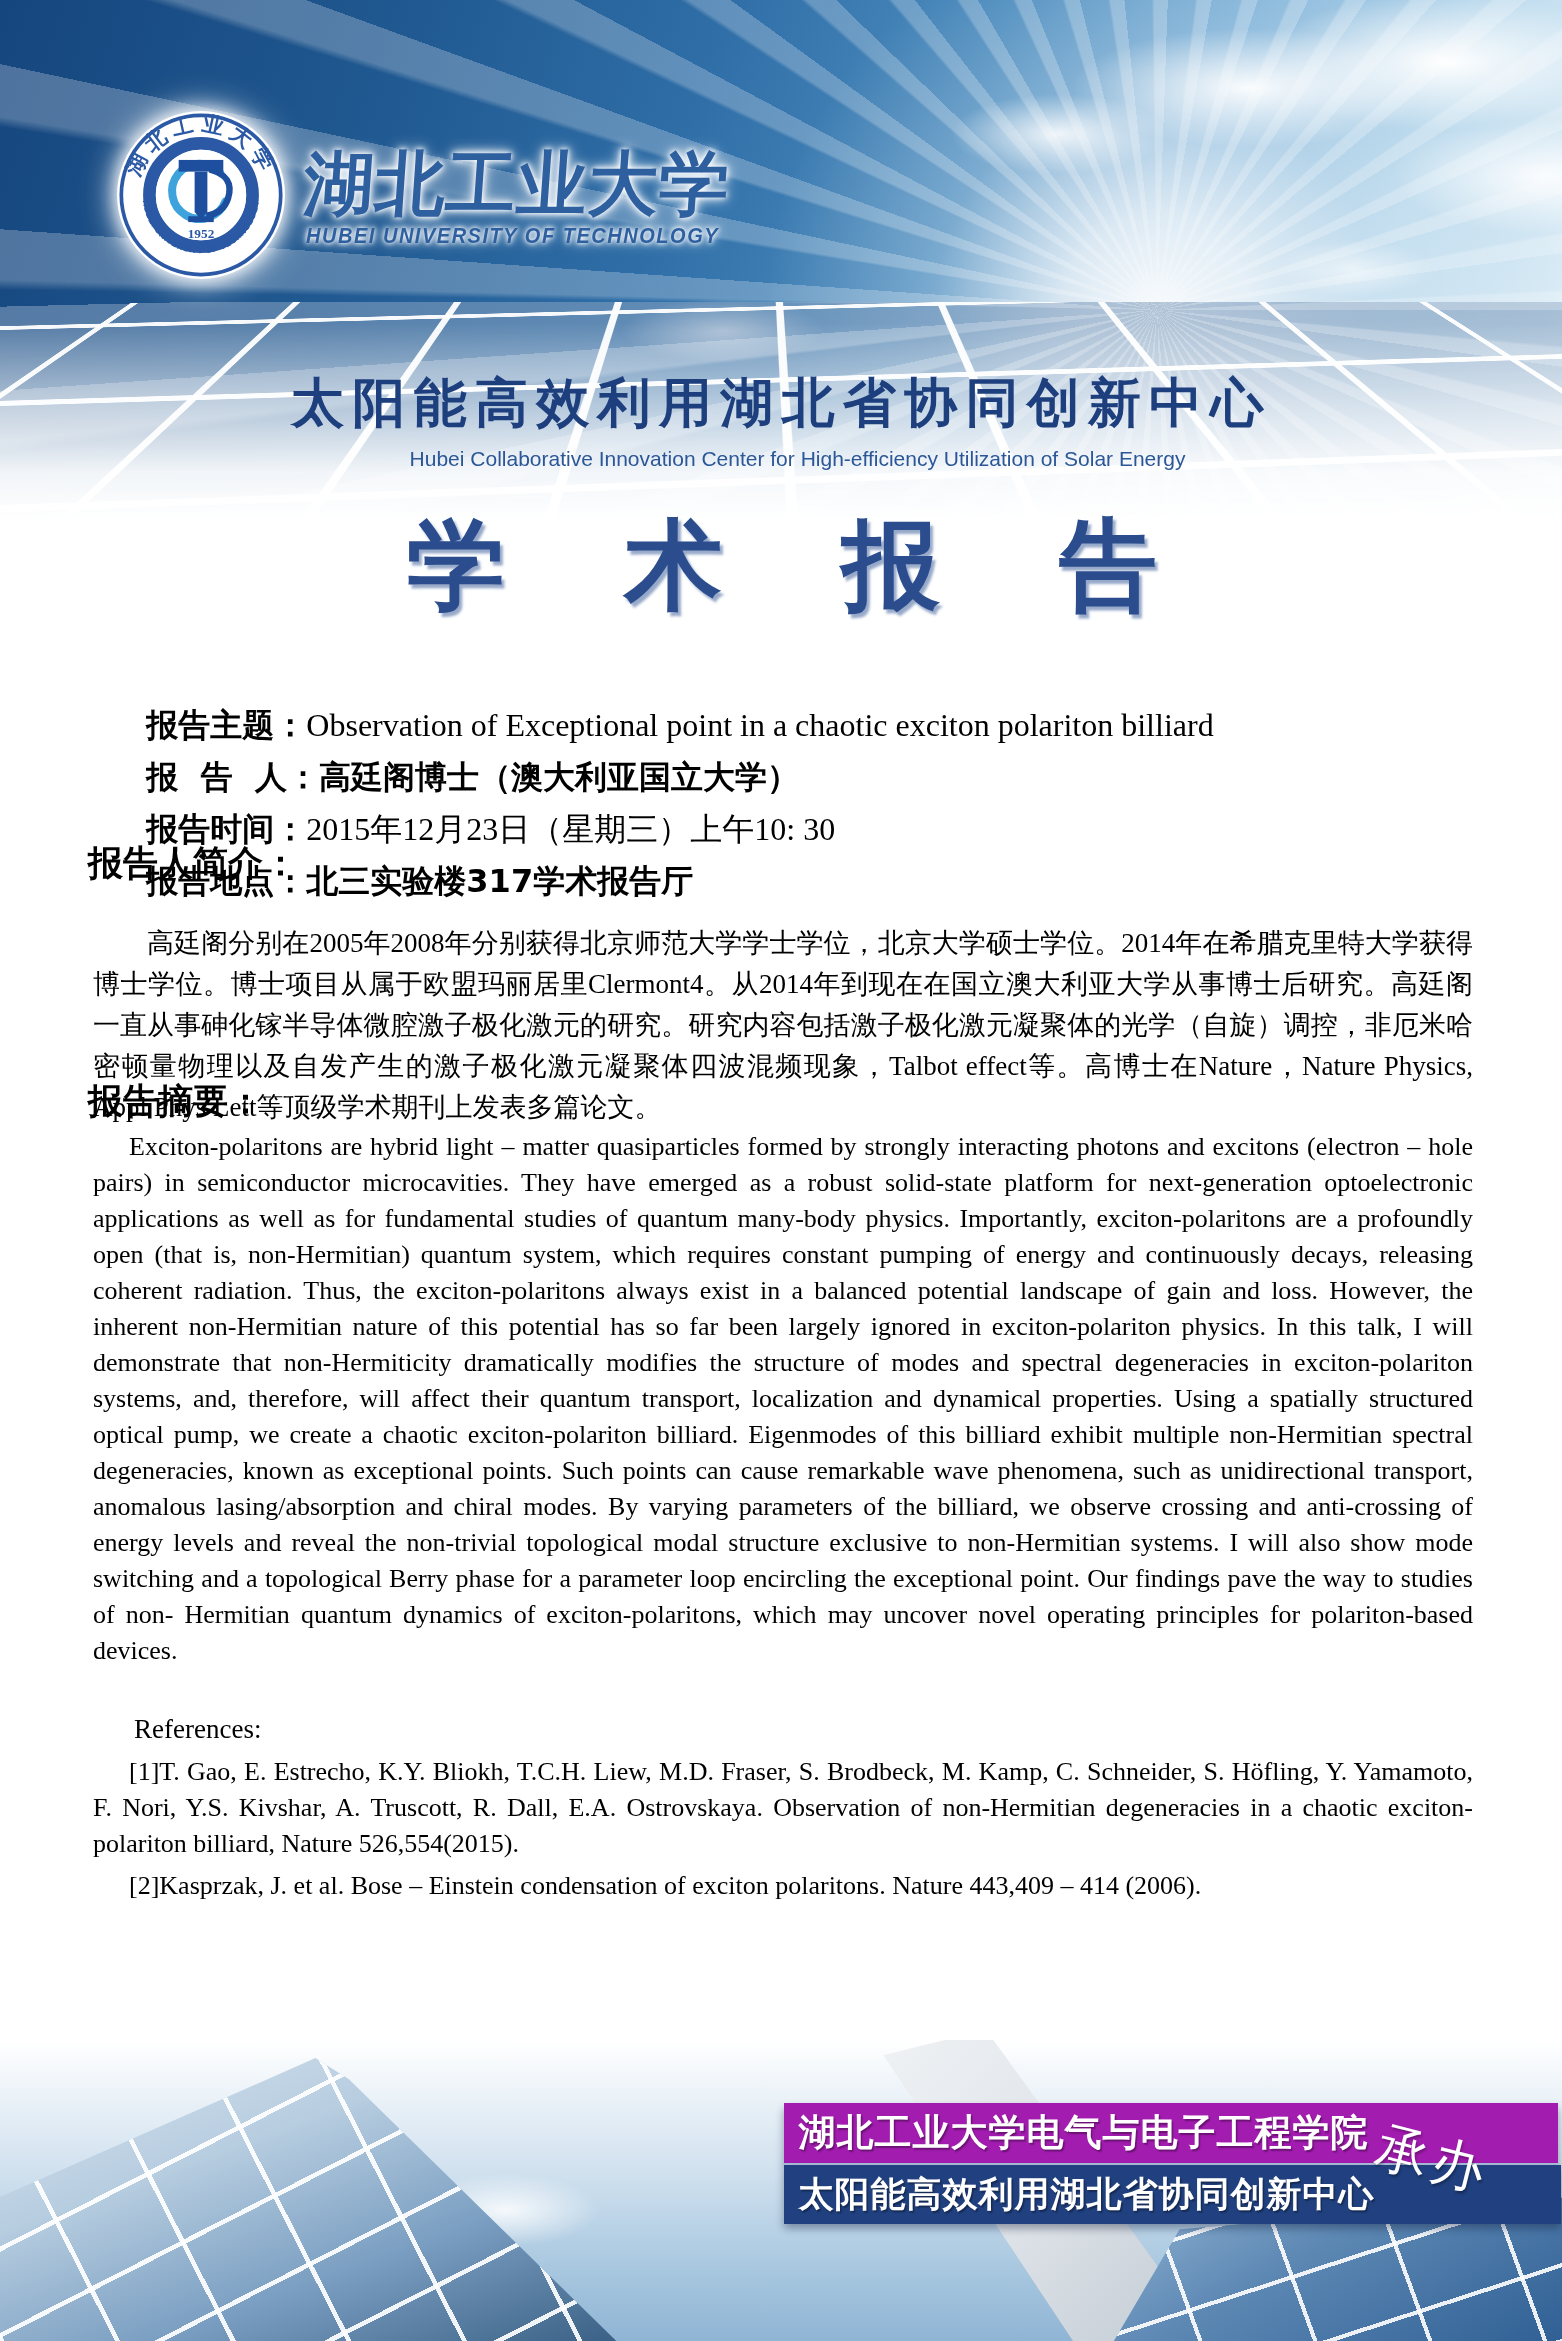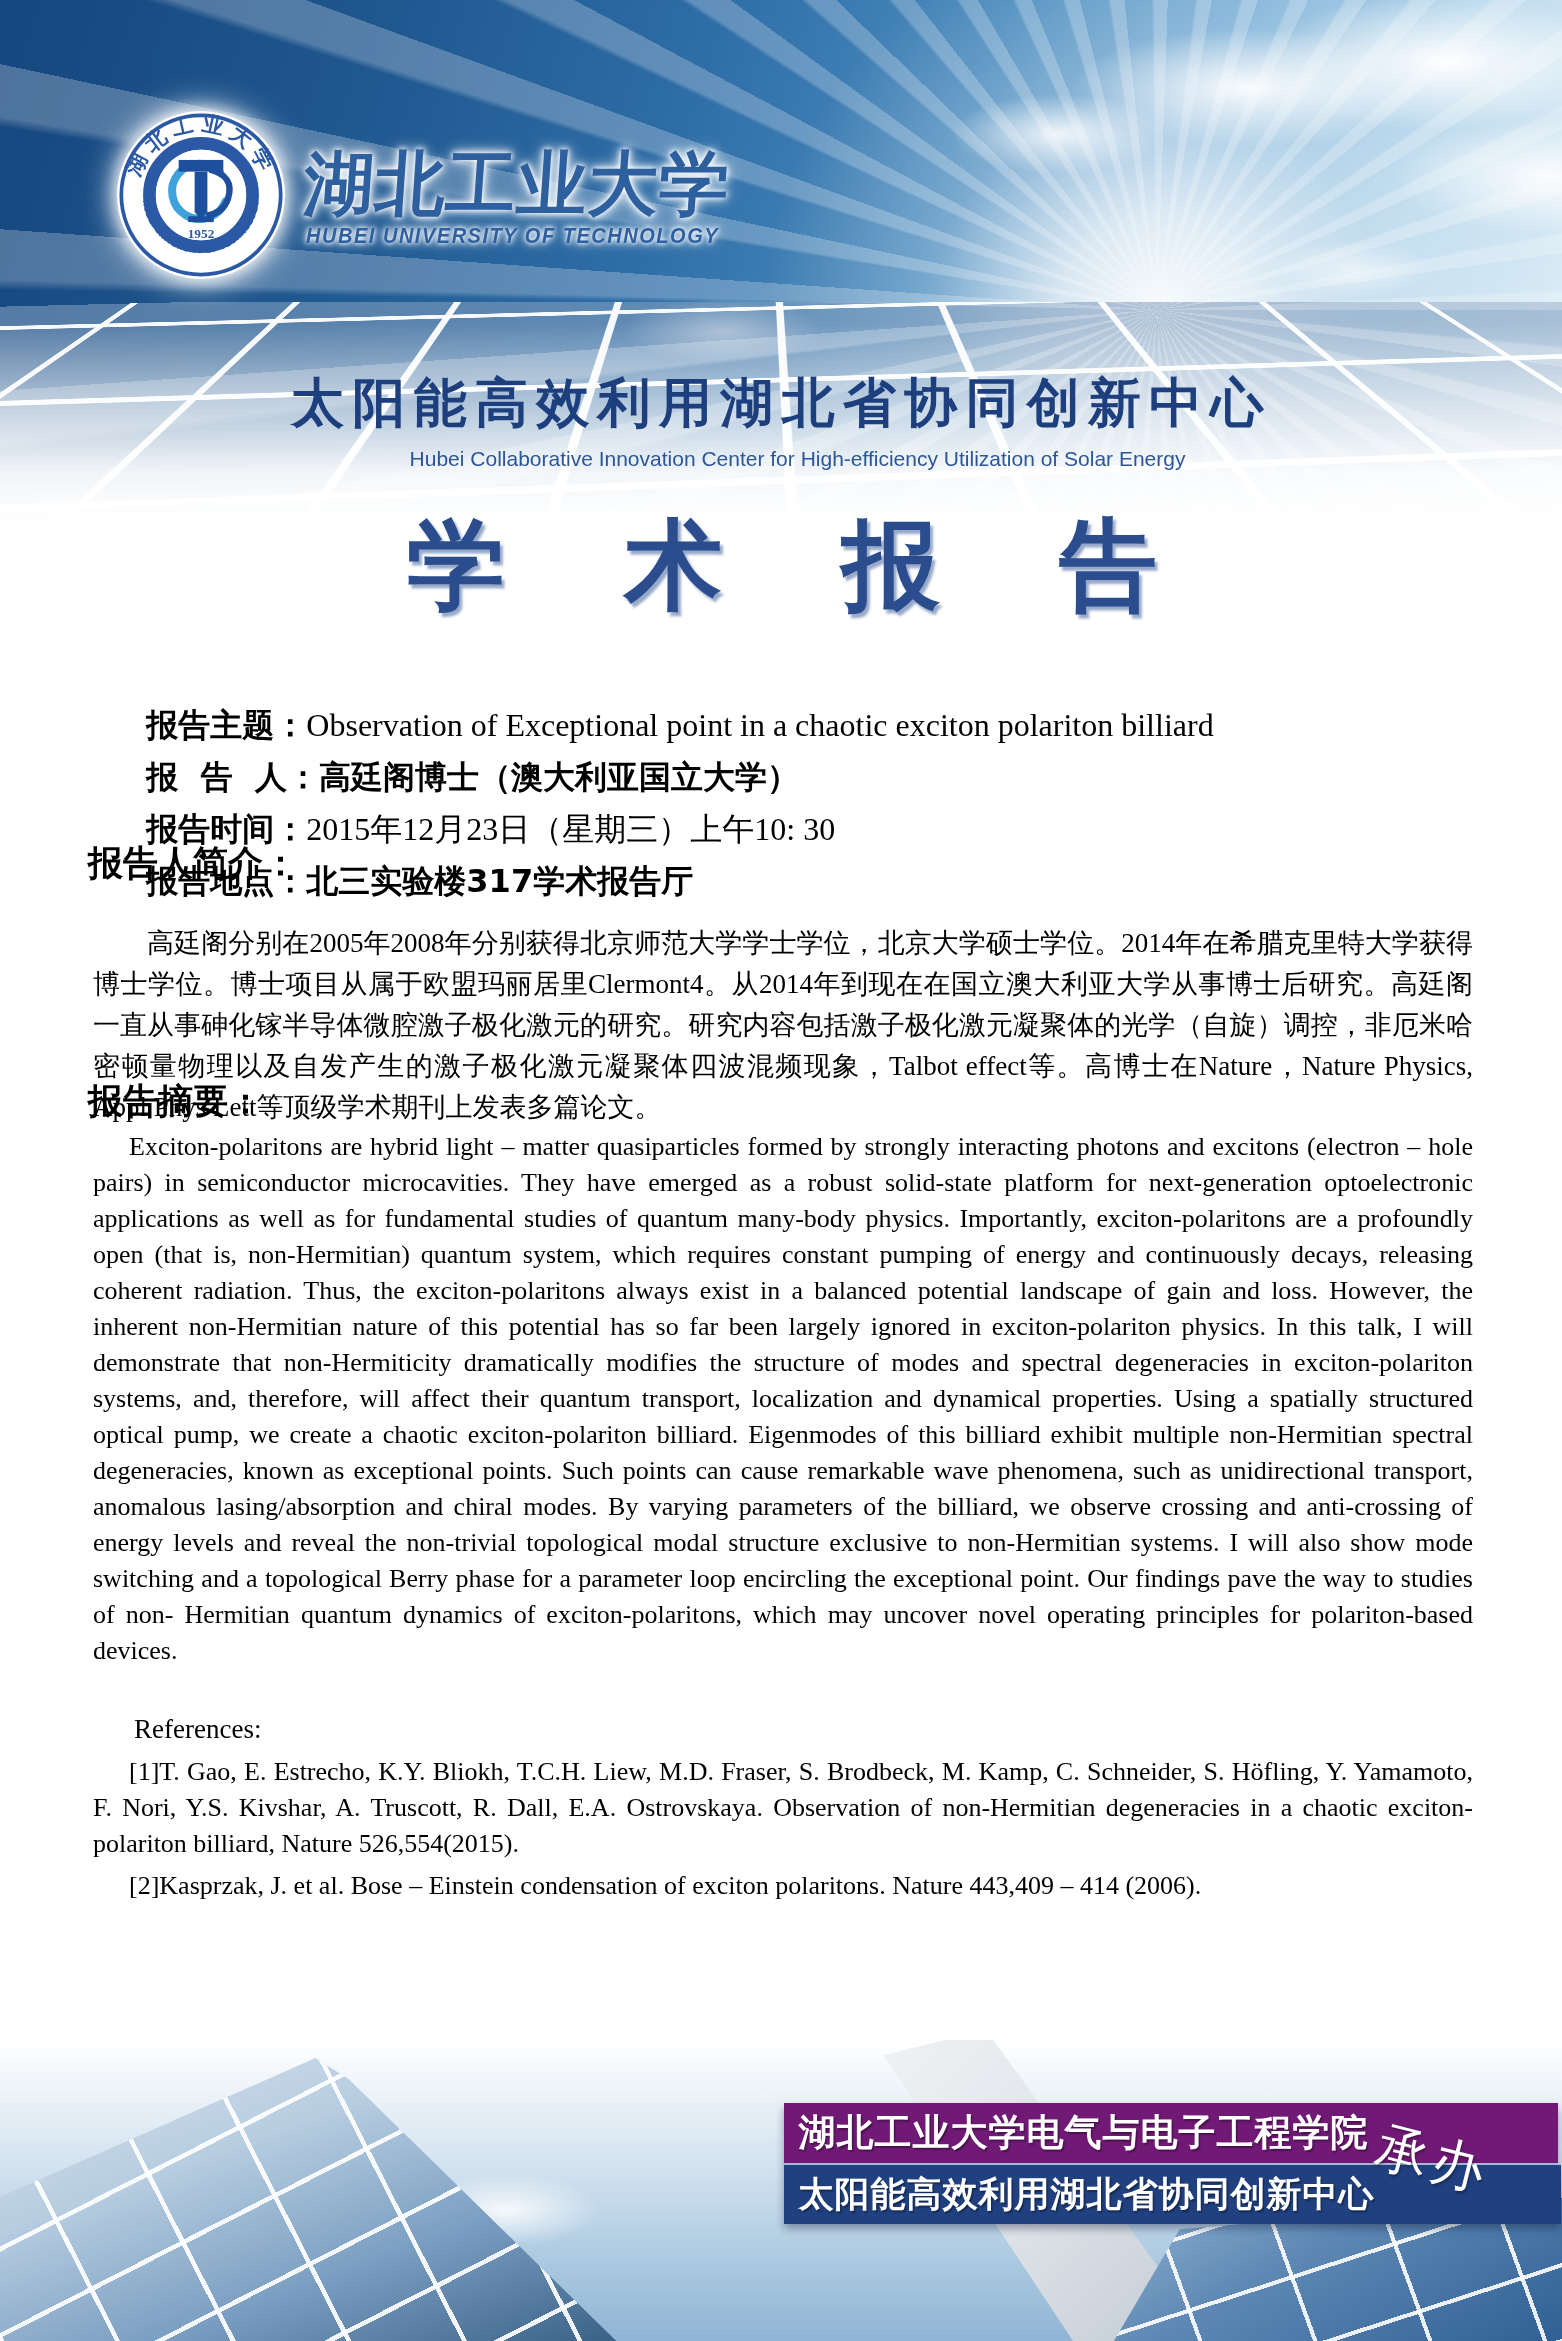--- a/index.html
+++ b/index.html
@@ -112,21 +112,21 @@
     background: linear-gradient(135deg, #f2f4f6 0%, #dfe4e9 45%, #b9c3cd 100%); }
   .panel-right { left:1084px; top:145px; width:478px; height:158px;
     clip-path: polygon(6% 100%, 20% 28%, 100% 8%, 100% 100%);
     background:
       repeating-linear-gradient(70deg, rgba(255,255,255,0.9) 0 4.1px, rgba(255,255,255,0) 4.1px 108px),
       repeating-linear-gradient(-18deg, rgba(255,255,255,0.9) 0 4.1px, rgba(255,255,255,0) 4.1px 72px),
       linear-gradient(150deg, #9cbcd8 0%, #5d88b4 45%, #2f5f94 100%); }
 
   
   .bar { position:absolute; left:784px; box-shadow:0 5.2px 8.3px rgba(20,30,60,0.4); }
-  .bar1 { top:2103px; width:774px; height:60px; background:#701a75; border-bottom:2.1px solid #a9bcd8; }
+  .bar1 { top:2103px; width:774px; height:60px; background:#a21caf; border-bottom:2.1px solid #a9bcd8; }
   .bar2 { top:2165px; width:777px; height:59px; background:#20407f; }
   .bar-text { color:#ffffff; font-weight:bold; font-size:37px; letter-spacing:1px; padding-left:14.5px;
     font-family:"DejaVu Sans", sans-serif; text-shadow:1.5px 2.1px 1.5px rgba(0,0,0,0.35); display:block; }
   .bar1 .bar-text { line-height:59px; }
   .bar2 .bar-text { line-height:58px; font-size:35px; }
   .stamp { position:absolute; left:1375px; top:2124px; font-size:53px; color:#ffffff;
     letter-spacing:4.1px; transform:rotate(14deg); font-family:"DejaVu Sans", sans-serif;
     text-shadow:1.5px 2.1px 2.6px rgba(0,0,0,0.3); z-index:12; }
 
   .z1 { z-index:1; } .z5 { z-index:5; } .z10 { z-index:10; }

